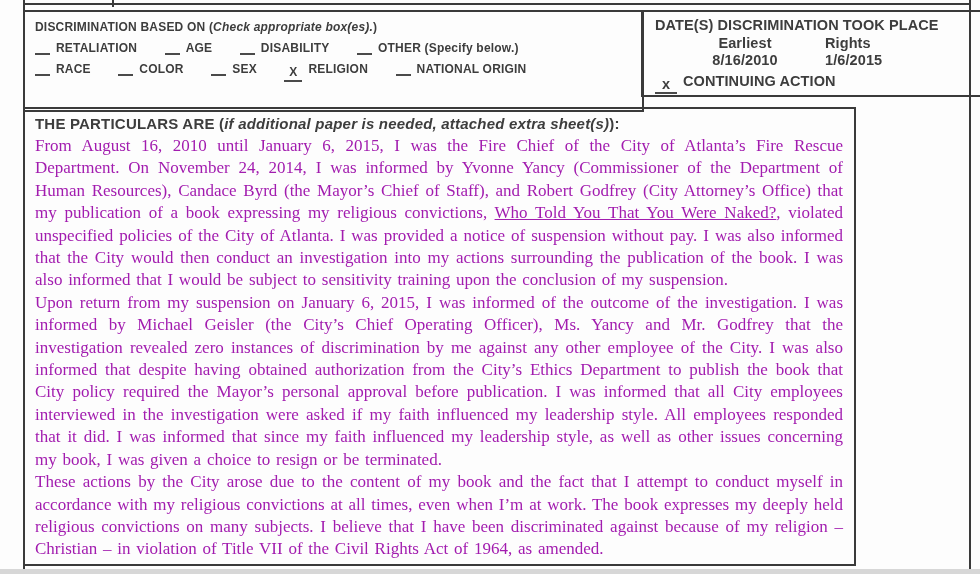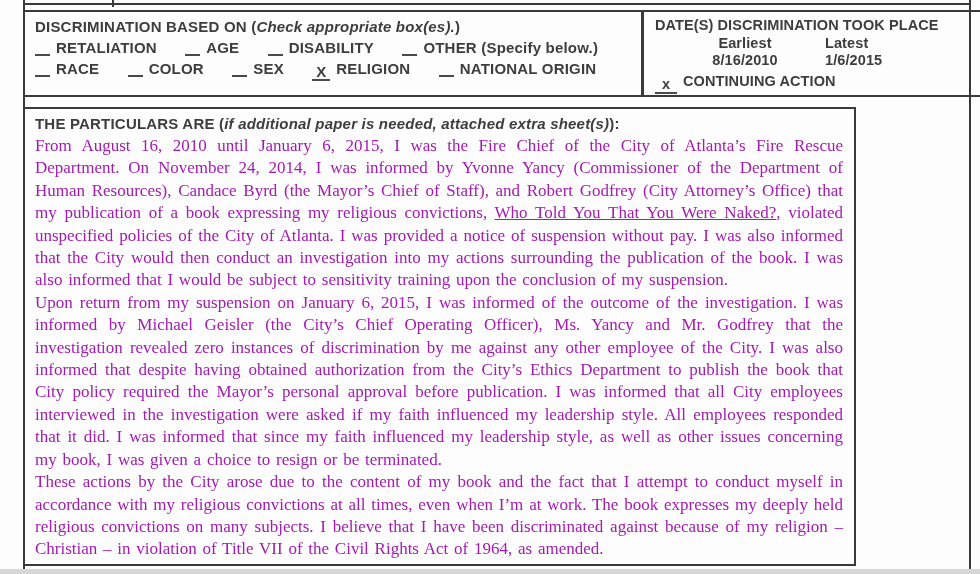--- a/index.html
+++ b/index.html
@@ -9,22 +9,22 @@
     background:#fdfdfd;
     overflow:hidden;
     color:#3d3d3d;
     filter:blur(0.25px);
     font-family:"Liberation Sans", sans-serif;
   }
   .scanline{position:absolute;background:#3a3a3a;}
   .box{position:absolute;border:2px solid #3a3a3a;box-sizing:border-box;background:transparent;}
 
   
-  #box-discrimination{left:23px;top:10px;width:621px;height:87px;padding:5px 11px 0 10px;
-    font-size:15px;font-weight:600;letter-spacing:0.2px;}
+  #box-discrimination{left:23px;top:10px;width:621px;height:102px;padding:5px 11px 0 10px;
+    font-size:12px;font-weight:600;letter-spacing:0.2px;}
   .sec-title{white-space:nowrap;line-height:20px;}
   .ital{font-style:italic;}
   .cb-row{white-space:nowrap;line-height:20px;margin-top:1px;}
   .cb{display:inline-block;margin-right:24px;}
   .cb:last-child{margin-right:0;}
   .blank{
     display:inline-block;min-width:15px;height:14px;
     border-bottom:2px solid #4a4a4a;
     text-align:center;line-height:13px;
     vertical-align:-3px;margin-right:6px;
@@ -82,21 +82,21 @@
       <span class="cb"><span class="blank"><span></span></span><span>COLOR</span></span>
       <span class="cb"><span class="blank"><span></span></span><span>SEX</span></span>
       <span class="cb"><span class="blank wide"><span>X</span></span><span>RELIGION</span></span>
       <span class="cb"><span class="blank"><span></span></span><span>NATIONAL ORIGIN</span></span>
     </div>
   </div>
 
   <div class="box" id="box-dates">
     <div class="dates-title">DATE(S) DISCRIMINATION TOOK PLACE</div>
     <div class="dates-row">
-      <span class="dcol1">Earliest</span><span class="dcol2">Latest</span>
+      <span class="dcol1">Earliest</span><span class="dcol2">Rights</span>
     </div>
     <div class="dates-row">
       <span class="dcol1">8/16/2010</span><span class="dcol2">1/6/2015</span>
     </div>
     <div class="continuing">
       <span class="blank"><span>x</span></span><span>CONTINUING ACTION</span>
     </div>
   </div>
 
   <div class="box" id="box-particulars">

